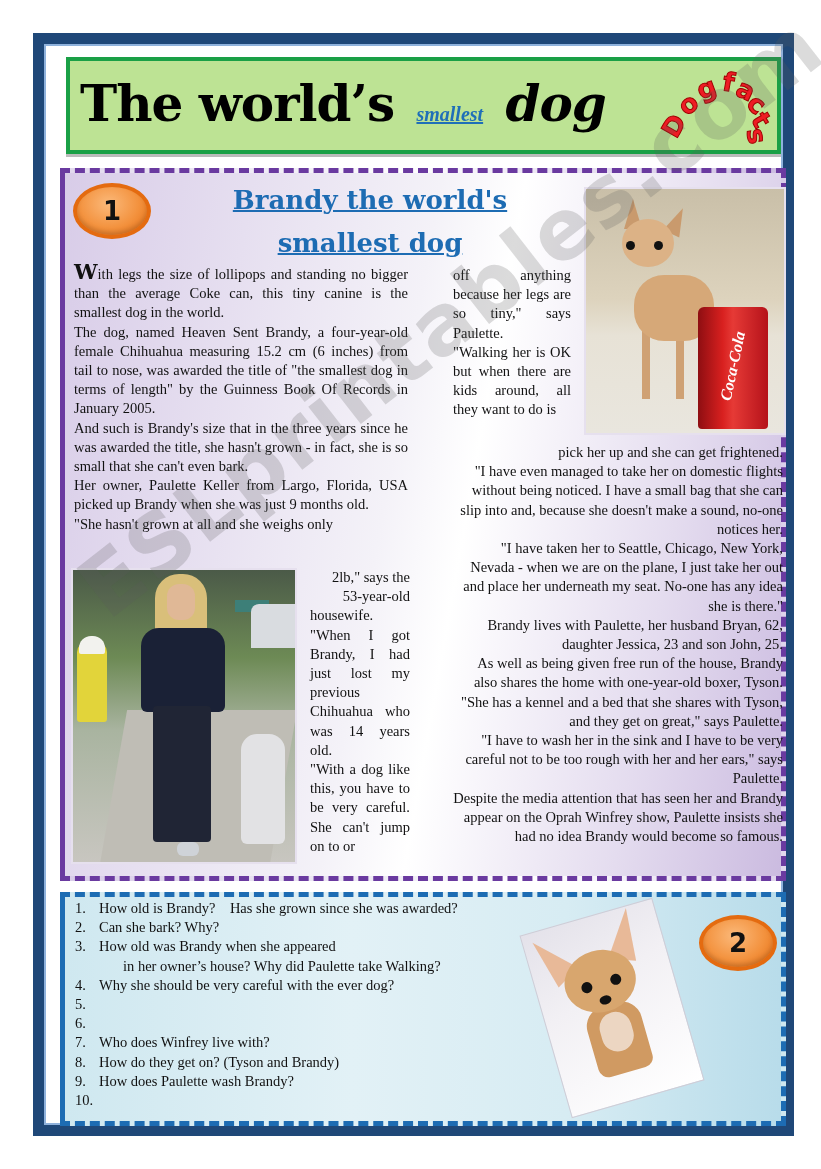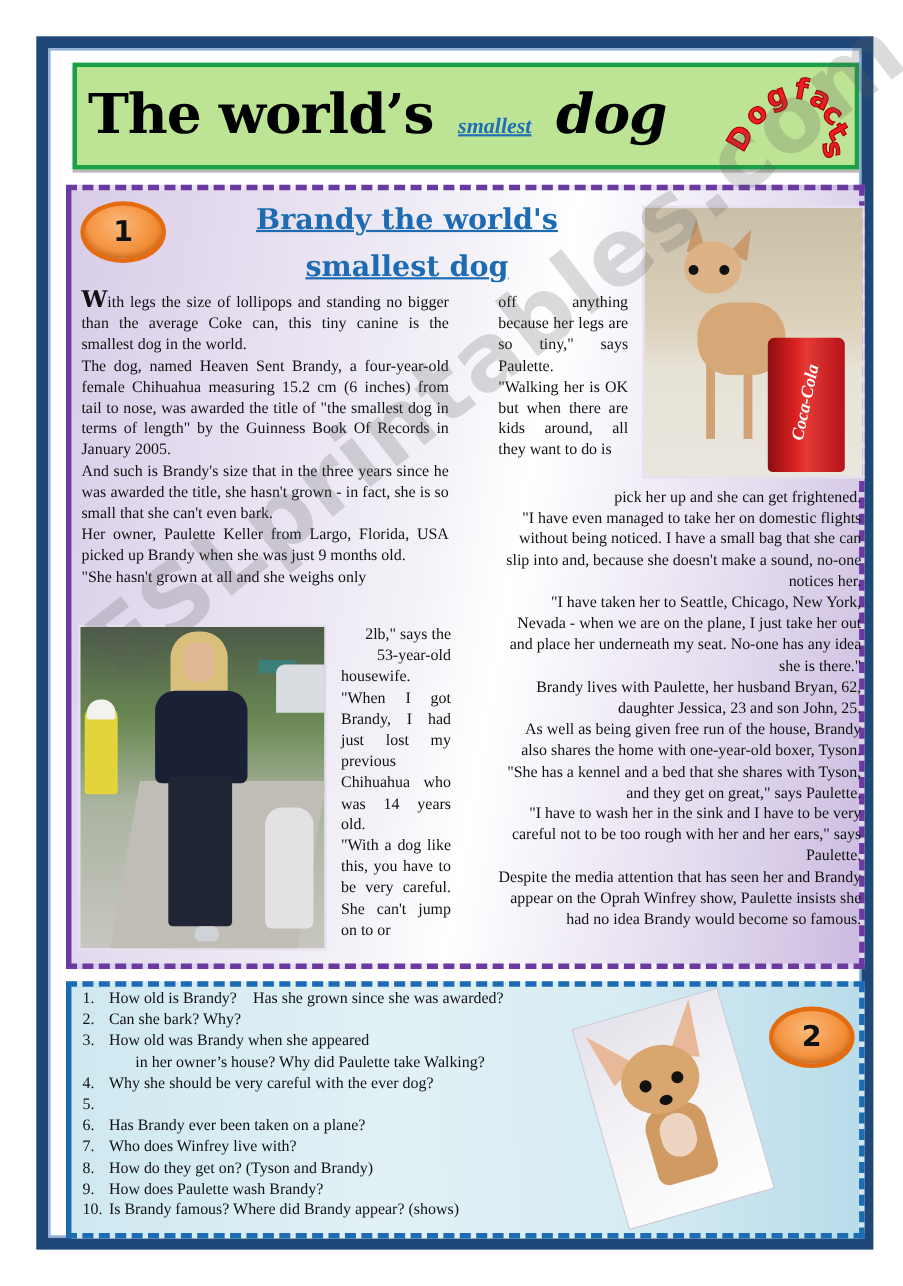--- a/index.html
+++ b/index.html
@@ -273,37 +273,35 @@
           </li>
         <li>
             <span class="num">4.</span>
             <span>Why she should be very careful with the ever dog?</span>
           </li>
         <li>
             <span class="num">5.</span>
           </li>
         <li>
             <span class="num">6.</span>
-            <span>Has Brandy ever been taken on a plane?</span>
           </li>
         <li>
             <span class="num">7.</span>
             <span>Who does Winfrey live with?</span>
           </li>
         <li>
             <span class="num">8.</span>
             <span>How do they get on? (Tyson and Brandy)</span>
           </li>
         <li>
             <span class="num">9.</span>
             <span>How does Paulette wash Brandy?</span>
           </li>
         <li>
             <span class="num">10.</span>
-            <span>Is Brandy famous? Where did Brandy appear? (shows)</span>
           </li>
       </ol>
 
       <div class="photo-chi">
         <div class="earL"></div>
         <div class="earR"></div>
         <div class="body"></div>
         <div class="chest"></div>
         <div class="head"></div>
         <div class="e1"></div>

